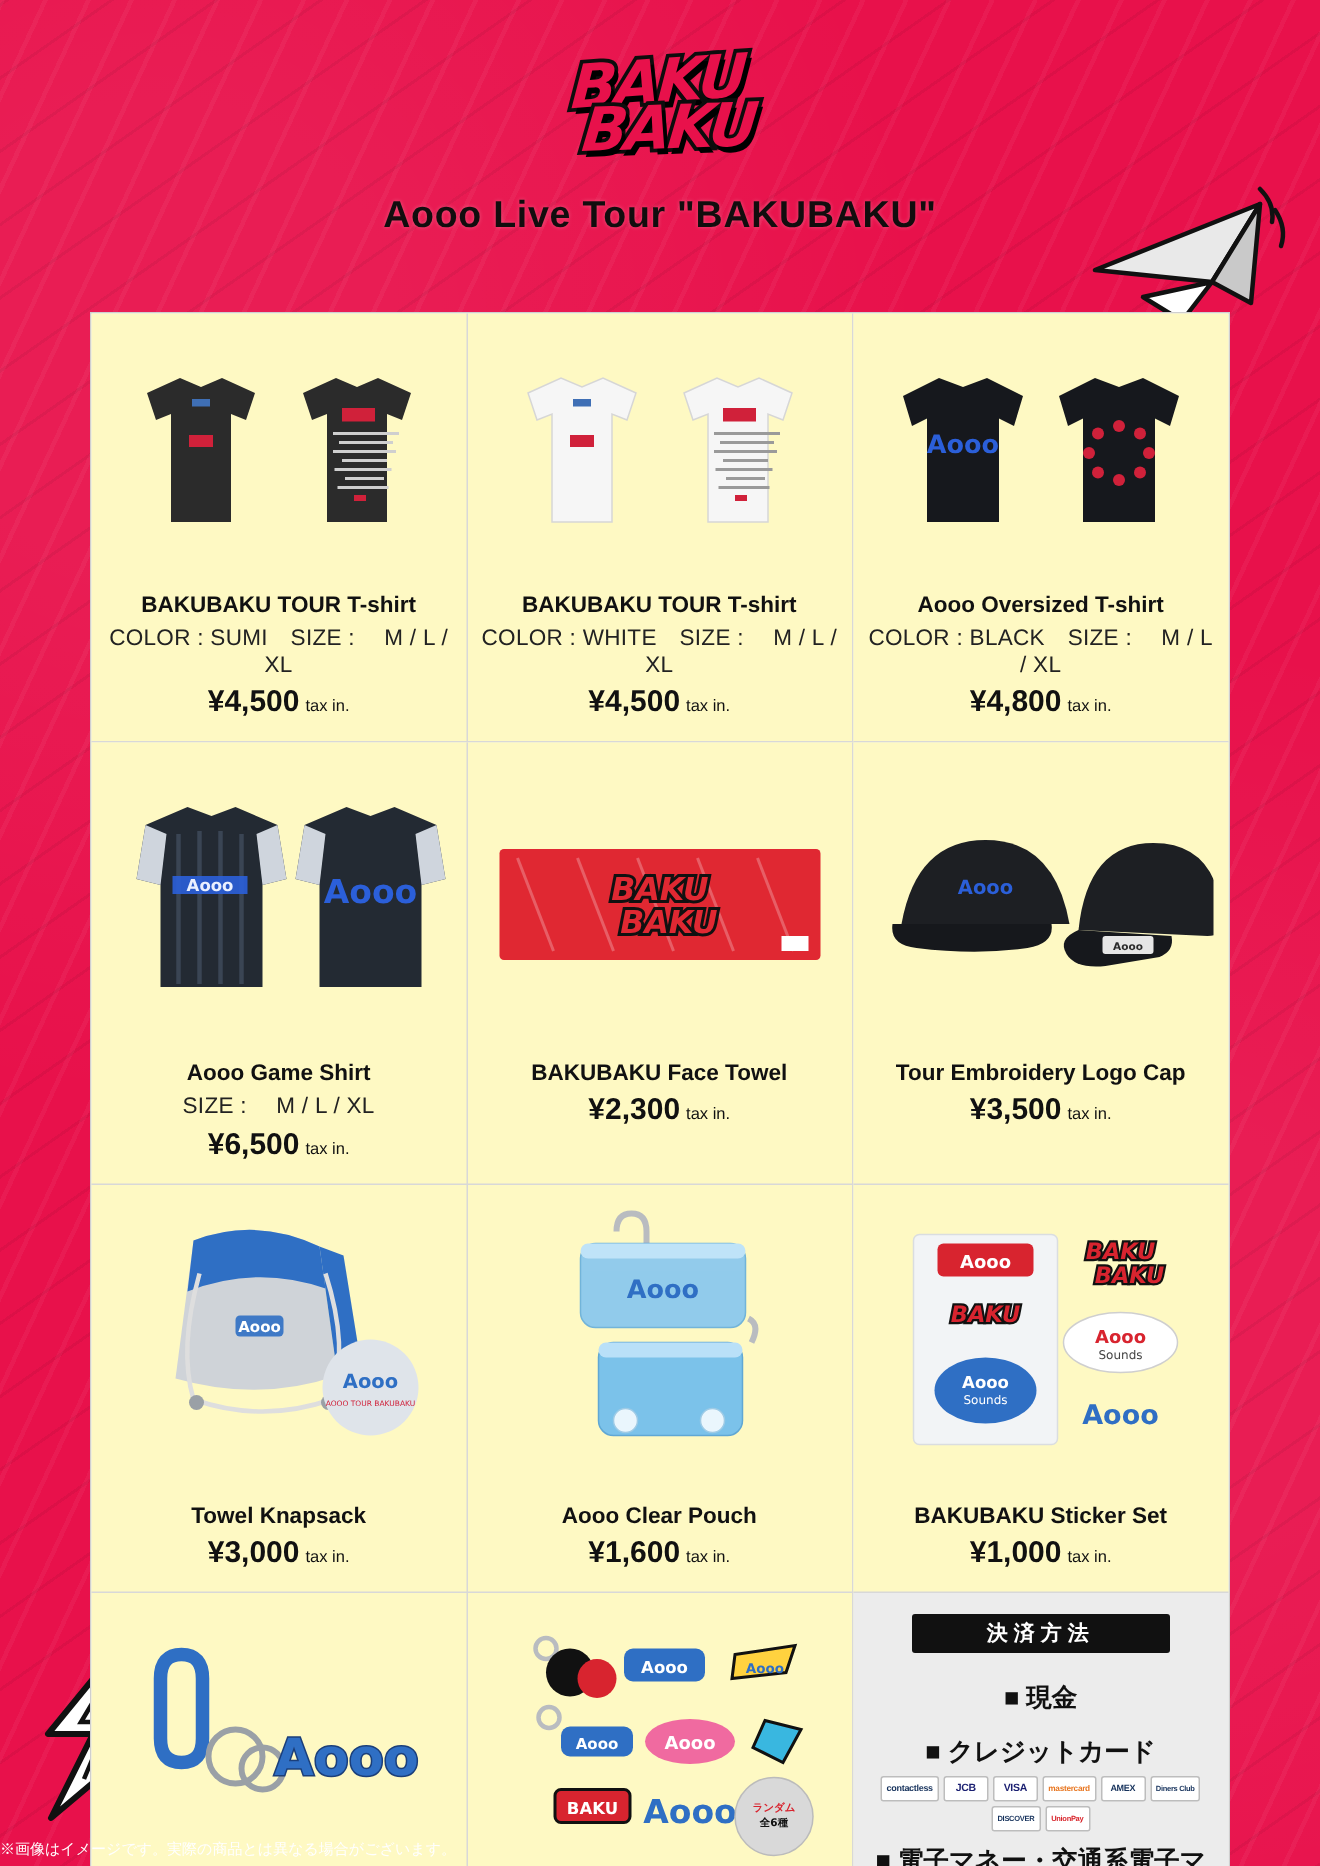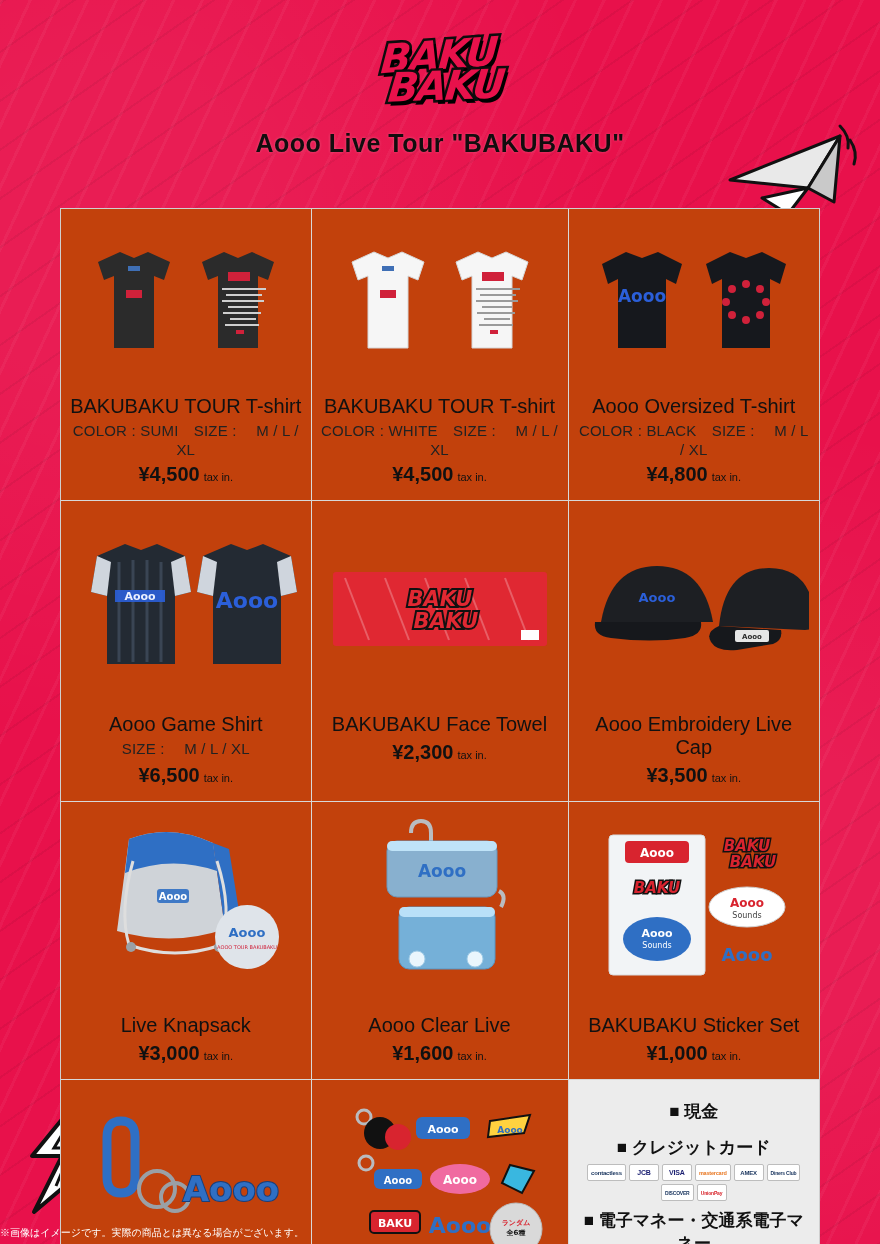--- a/index.html
+++ b/index.html
@@ -75,30 +75,30 @@
     background:#ffffff;
     border:1px solid #cfcfcf;
     display:grid;
     grid-template-columns: repeat(3, 1fr);
   }
   .cell {
     border-right:1px solid #d8d8d8;
     border-bottom:1px solid #d8d8d8;
     padding:10px 8px 14px;
     display:flex; flex-direction:column; align-items:center;
-    background:#c2410c;
+    background:#fef9c3;
   }
   .cell:nth-child(3n) { border-right:none; }
   .cell.row4 { border-bottom:none; }
 
   .photo { height:170px; width:100%; display:flex; align-items:center; justify-content:center; }
   .photo.tall { height:196px; }
 
   .item-name {
-    font-weight:normal; font-size:20px; color:#111; text-align:center; margin-top:6px;
+    font-weight:bold; font-size:15px; color:#111; margin-top:6px;
   }
   .item-meta {
     font-size:15px; color:#222; text-align:center; margin-top:4px; letter-spacing:.2px;
   }
   .price-row { margin-top:5px; text-align:left; }
   .price { font-weight:bold; font-size:20px; color:#111; }
   .taxin { font-size:11px; color:#111; margin-left:4px; }
 
   
   .pay-cell { background:#ececec; padding:12px 10px; border-right:none; }
@@ -312,21 +312,21 @@
             <path d="M22 78 q10 -56 56 -56 q46 0 56 56 z" fill="#1d1f23"></path>
             <path d="M16 78 q-2 14 16 16 q40 5 74 0 q18 -3 16 -16 z" fill="#16181c"></path>
             <text x="78" y="58" font-size="13" font-weight="bold" fill="#2b5fd9" text-anchor="middle" font-family="DejaVu Sans">Aooo</text>
             <path d="M140 82 q6 -58 50 -58 q42 0 46 50 q2 12 -10 12 z" fill="#1d1f23"></path>
             <path d="M140 82 q-14 6 -8 16 q6 10 26 8 l36 -6 q10 -4 8 -14 z" fill="#16181c"></path>
             <rect x="156" y="86" width="34" height="12" rx="2" fill="#e6e6e6"></rect>
             <text x="173" y="95" font-size="7" font-weight="bold" fill="#2b2b2b" text-anchor="middle" font-family="DejaVu Sans">Aooo</text>
           </g>
         </svg>
       </div>
-      <div class="item-name">Aooo Embroidery Live Cap</div>
+      <div class="item-name">Tour Embroidery Logo Cap</div>
       <div class="price-row">
         <span class="price">¥3,500</span><span class="taxin">tax in.</span>
       </div>
     </div>
 
     <div class="cell">
       <div class="photo tall">
         <svg width="230" height="190" viewBox="0 0 230 190">
           <g>
             <path d="M58 24 q42 -16 84 4 l12 86 q-52 18 -108 2 z" fill="#cfd3d8"></path>
@@ -340,21 +340,21 @@
               <path d="M58 130 q46 16 92 0"></path>
             </g>
             <circle cx="60" cy="132" r="5" fill="#9aa0a6"></circle>
             <circle cx="148" cy="132" r="5" fill="#9aa0a6"></circle>
             <circle cx="176" cy="122" r="32" fill="#dfe4ea"></circle>
             <text x="176" y="122" font-size="13" font-weight="bold" fill="#2f6fc4" text-anchor="middle" font-family="DejaVu Sans">Aooo</text>
             <text x="176" y="134" font-size="5" fill="#d0213a" text-anchor="middle" font-family="DejaVu Sans">AOOO TOUR BAKUBAKU</text>
           </g>
         </svg>
       </div>
-      <div class="item-name">Live Knapsack</div>
+      <div class="item-name">Towel Knapsack</div>
       <div class="price-row">
         <span class="price">¥3,000</span><span class="taxin">tax in.</span>
       </div>
     </div>
 
     <div class="cell">
       <div class="photo tall">
         <svg width="230" height="190" viewBox="0 0 230 190">
           <g>
             <path d="M86 18 q0 -12 10 -12 q10 0 10 12 v10" fill="none" stroke="#b9bcc0" stroke-width="4"></path>
@@ -362,21 +362,21 @@
             <rect x="62" y="26" width="110" height="10" rx="5" fill="#bfe3f8"></rect>
             <text x="117" y="62" font-size="17" font-weight="bold" fill="#2f6fc4" text-anchor="middle" font-family="DejaVu Sans">Aooo</text>
             <rect x="74" y="92" width="96" height="62" rx="10" fill="#6dbdef" opacity=".9" stroke="#4f9fd6"></rect>
             <rect x="74" y="92" width="96" height="10" rx="5" fill="#b9e0f8"></rect>
             <circle cx="92" cy="144" r="8" fill="#eaf6fd" stroke="#9ecbe6"></circle>
             <circle cx="150" cy="144" r="8" fill="#eaf6fd" stroke="#9ecbe6"></circle>
             <path d="M176 92 q6 -12 -2 -16" fill="none" stroke="#b9bcc0" stroke-width="4"></path>
           </g>
         </svg>
       </div>
-      <div class="item-name">Aooo Clear Live</div>
+      <div class="item-name">Aooo Clear Pouch</div>
       <div class="price-row">
         <span class="price">¥1,600</span><span class="taxin">tax in.</span>
       </div>
     </div>
 
     <div class="cell">
       <div class="photo tall">
         <svg width="230" height="190" viewBox="0 0 230 190">
           <g>
             <rect x="30" y="20" width="96" height="140" rx="4" fill="#f2f4f6" stroke="#dadde0"></rect>
@@ -445,20 +445,21 @@
             <circle cx="196" cy="136" r="26" fill="#d9d9d9" stroke="#bbb"></circle>
             <text x="196" y="132" font-size="7" fill="#d8242f" text-anchor="middle">ランダム</text>
             <text x="196" y="142" font-size="7" fill="#111" text-anchor="middle">全6種</text>
           </g>
         </svg>
       </div>
 
     </div>
 
     <div class="cell row4 pay-cell">
+      <div class="pay-title">決済方法</div>
 
       <div class="pay-sec">■ 現金</div>
 
       <div class="pay-sec">■ クレジットカード</div>
       <div class="pay-row">
         <div class="chip" style="font-size:6px">contactless</div>
         <div class="chip blue">JCB</div>
         <div class="chip blue">VISA</div>
         <div class="chip orange" style="font-size:5.5px">mastercard</div>
         <div class="chip" style="font-size:6px">AMEX</div>

